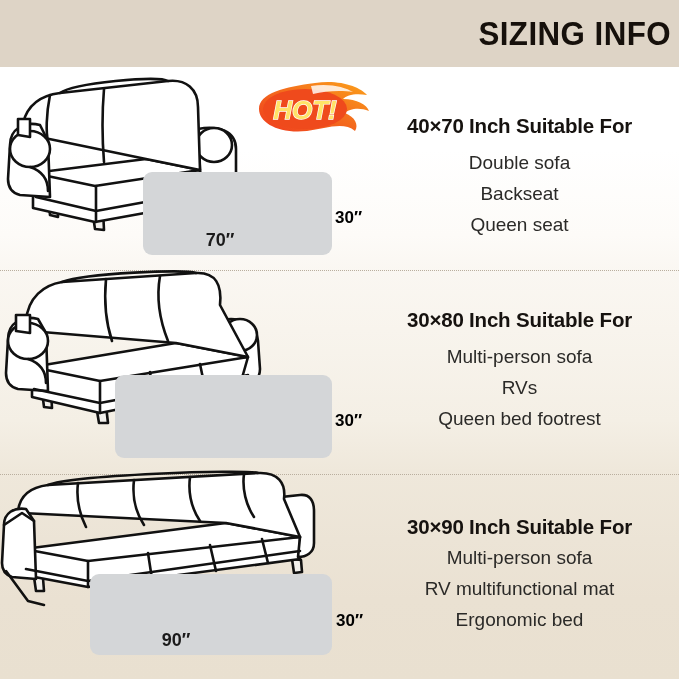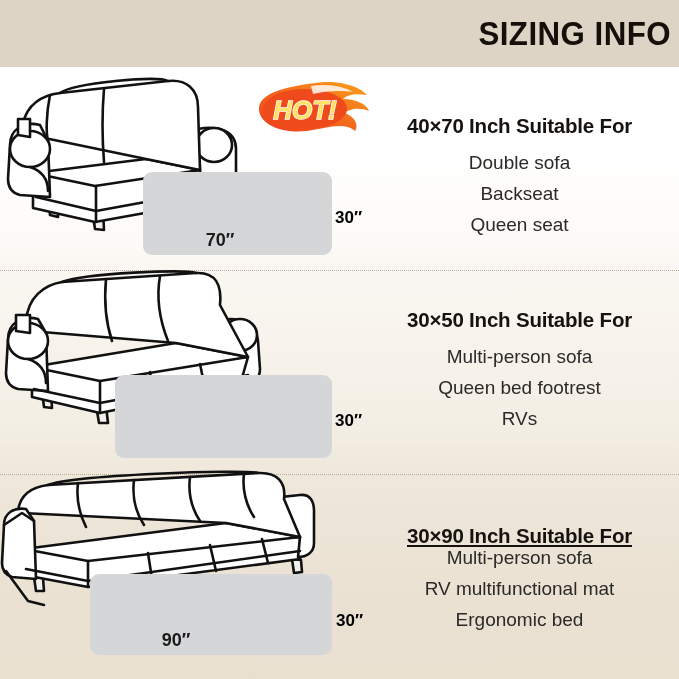--- a/index.html
+++ b/index.html
@@ -140,21 +140,21 @@
     color: #2b2a28;
     line-height: 31px;
     text-align: center;
   }
   .info-list div { white-space: nowrap; }
 
   .r1-title { top: 47px; }
   .r1-list  { top: 80px; }
   .r2-title { top: 37px; }
   .r2-list  { top: 70px; }
-  .r3-title { top: 49px; text-decoration: underline; }
+  .r3-title { top: 40px; }
   .r3-list  { top: 67px; }
 
   
   .hot-badge {
     position: absolute;
     left: 255px;
     top: 12px;
     width: 118px;
     height: 60px;
   }
@@ -291,25 +291,25 @@
           <path d="M34 118 L100 132 L248 104" fill="none"></path>
         </g>
       </svg>
 
       <div class="measure m2">
         <div class="m-height">30″</div>
       </div>
     </div>
 
     <div class="info">
-      <div class="info-title r2-title">30×50 Inch Suitable For</div>
+      <div class="info-title r2-title">30×80 Inch Suitable For</div>
       <div class="info-list r2-list">
         <div>Multi-person sofa</div>
+        <div>RVs</div>
         <div>Queen bed footrest</div>
-        <div>RVs</div>
       </div>
     </div>
   </div>
 
   <div class="row row-3">
 
     <div class="art">
       <svg width="360" height="204" viewBox="0 0 360 204">
         <g fill="#ffffff" stroke="#111111" stroke-width="2.6" stroke-linecap="round" stroke-linejoin="round">
 

